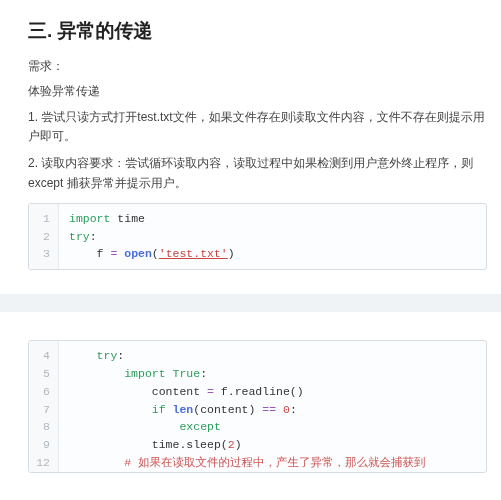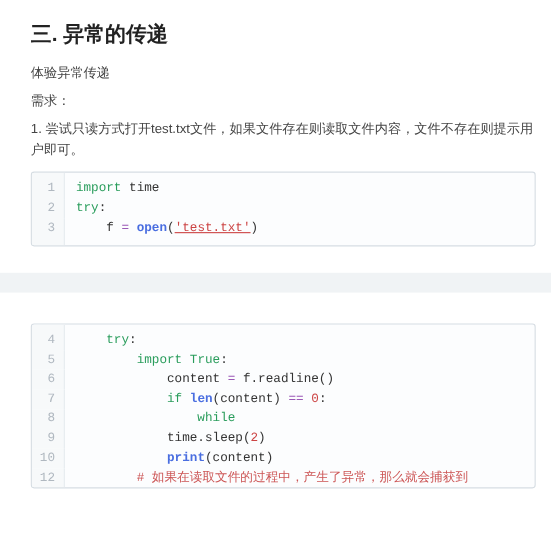--- a/index.html
+++ b/index.html
@@ -75,23 +75,24 @@
     background: #f0f3f5;
     width: 100%;
     margin: 0;
   }
 </style>
 </head>
 <body>
 
 <div class="page">
   <h2>三. 异常的传递</h2>
+  <div class="sub">需求：</div>
   <div class="sub">体验异常传递</div>
-  <div class="sub">需求：</div>
   <div class="para">1. 尝试只读方式打开test.txt文件，如果文件存在则读取文件内容，文件不存在则提示用户即可。</div>
+  <div class="para">2. 读取内容要求：尝试循环读取内容，读取过程中如果检测到用户意外终止程序，则 except 捕获异常并提示用户。</div>
 
   <div class="codebox" id="code1">
       <div class="coderow first">
         <div class="gut">1</div>
         <div class="src"><span class="kw">import</span> time</div>
       </div>
       <div class="coderow">
         <div class="gut">2</div>
         <div class="src"><span class="kw">try</span>:</div>
       </div>
@@ -117,28 +118,24 @@
       <div class="coderow">
         <div class="gut">6</div>
         <div class="src">            content <span class="op">=</span> f.readline()</div>
       </div>
       <div class="coderow">
         <div class="gut">7</div>
         <div class="src">            <span class="kw">if</span> <span class="fn">len</span>(content) <span class="op">==</span> <span class="num">0</span>:</div>
       </div>
       <div class="coderow">
         <div class="gut">8</div>
-        <div class="src">                <span class="kw">while</span></div>
+        <div class="src">                <span class="kw">except</span></div>
       </div>
       <div class="coderow">
         <div class="gut">9</div>
         <div class="src">            time.sleep(<span class="num">2</span>)</div>
-      </div>
-      <div class="coderow">
-        <div class="gut">10</div>
-        <div class="src">            <span class="fn">print</span>(content)</div>
       </div>
       <div class="coderow">
         <div class="gut">12</div>
         <div class="src">        <span class="cm"># 如果在读取文件的过程中，产生了异常，那么就会捕获到</span></div>
       </div>
     </div>
 </div>
 
 </body></html>

